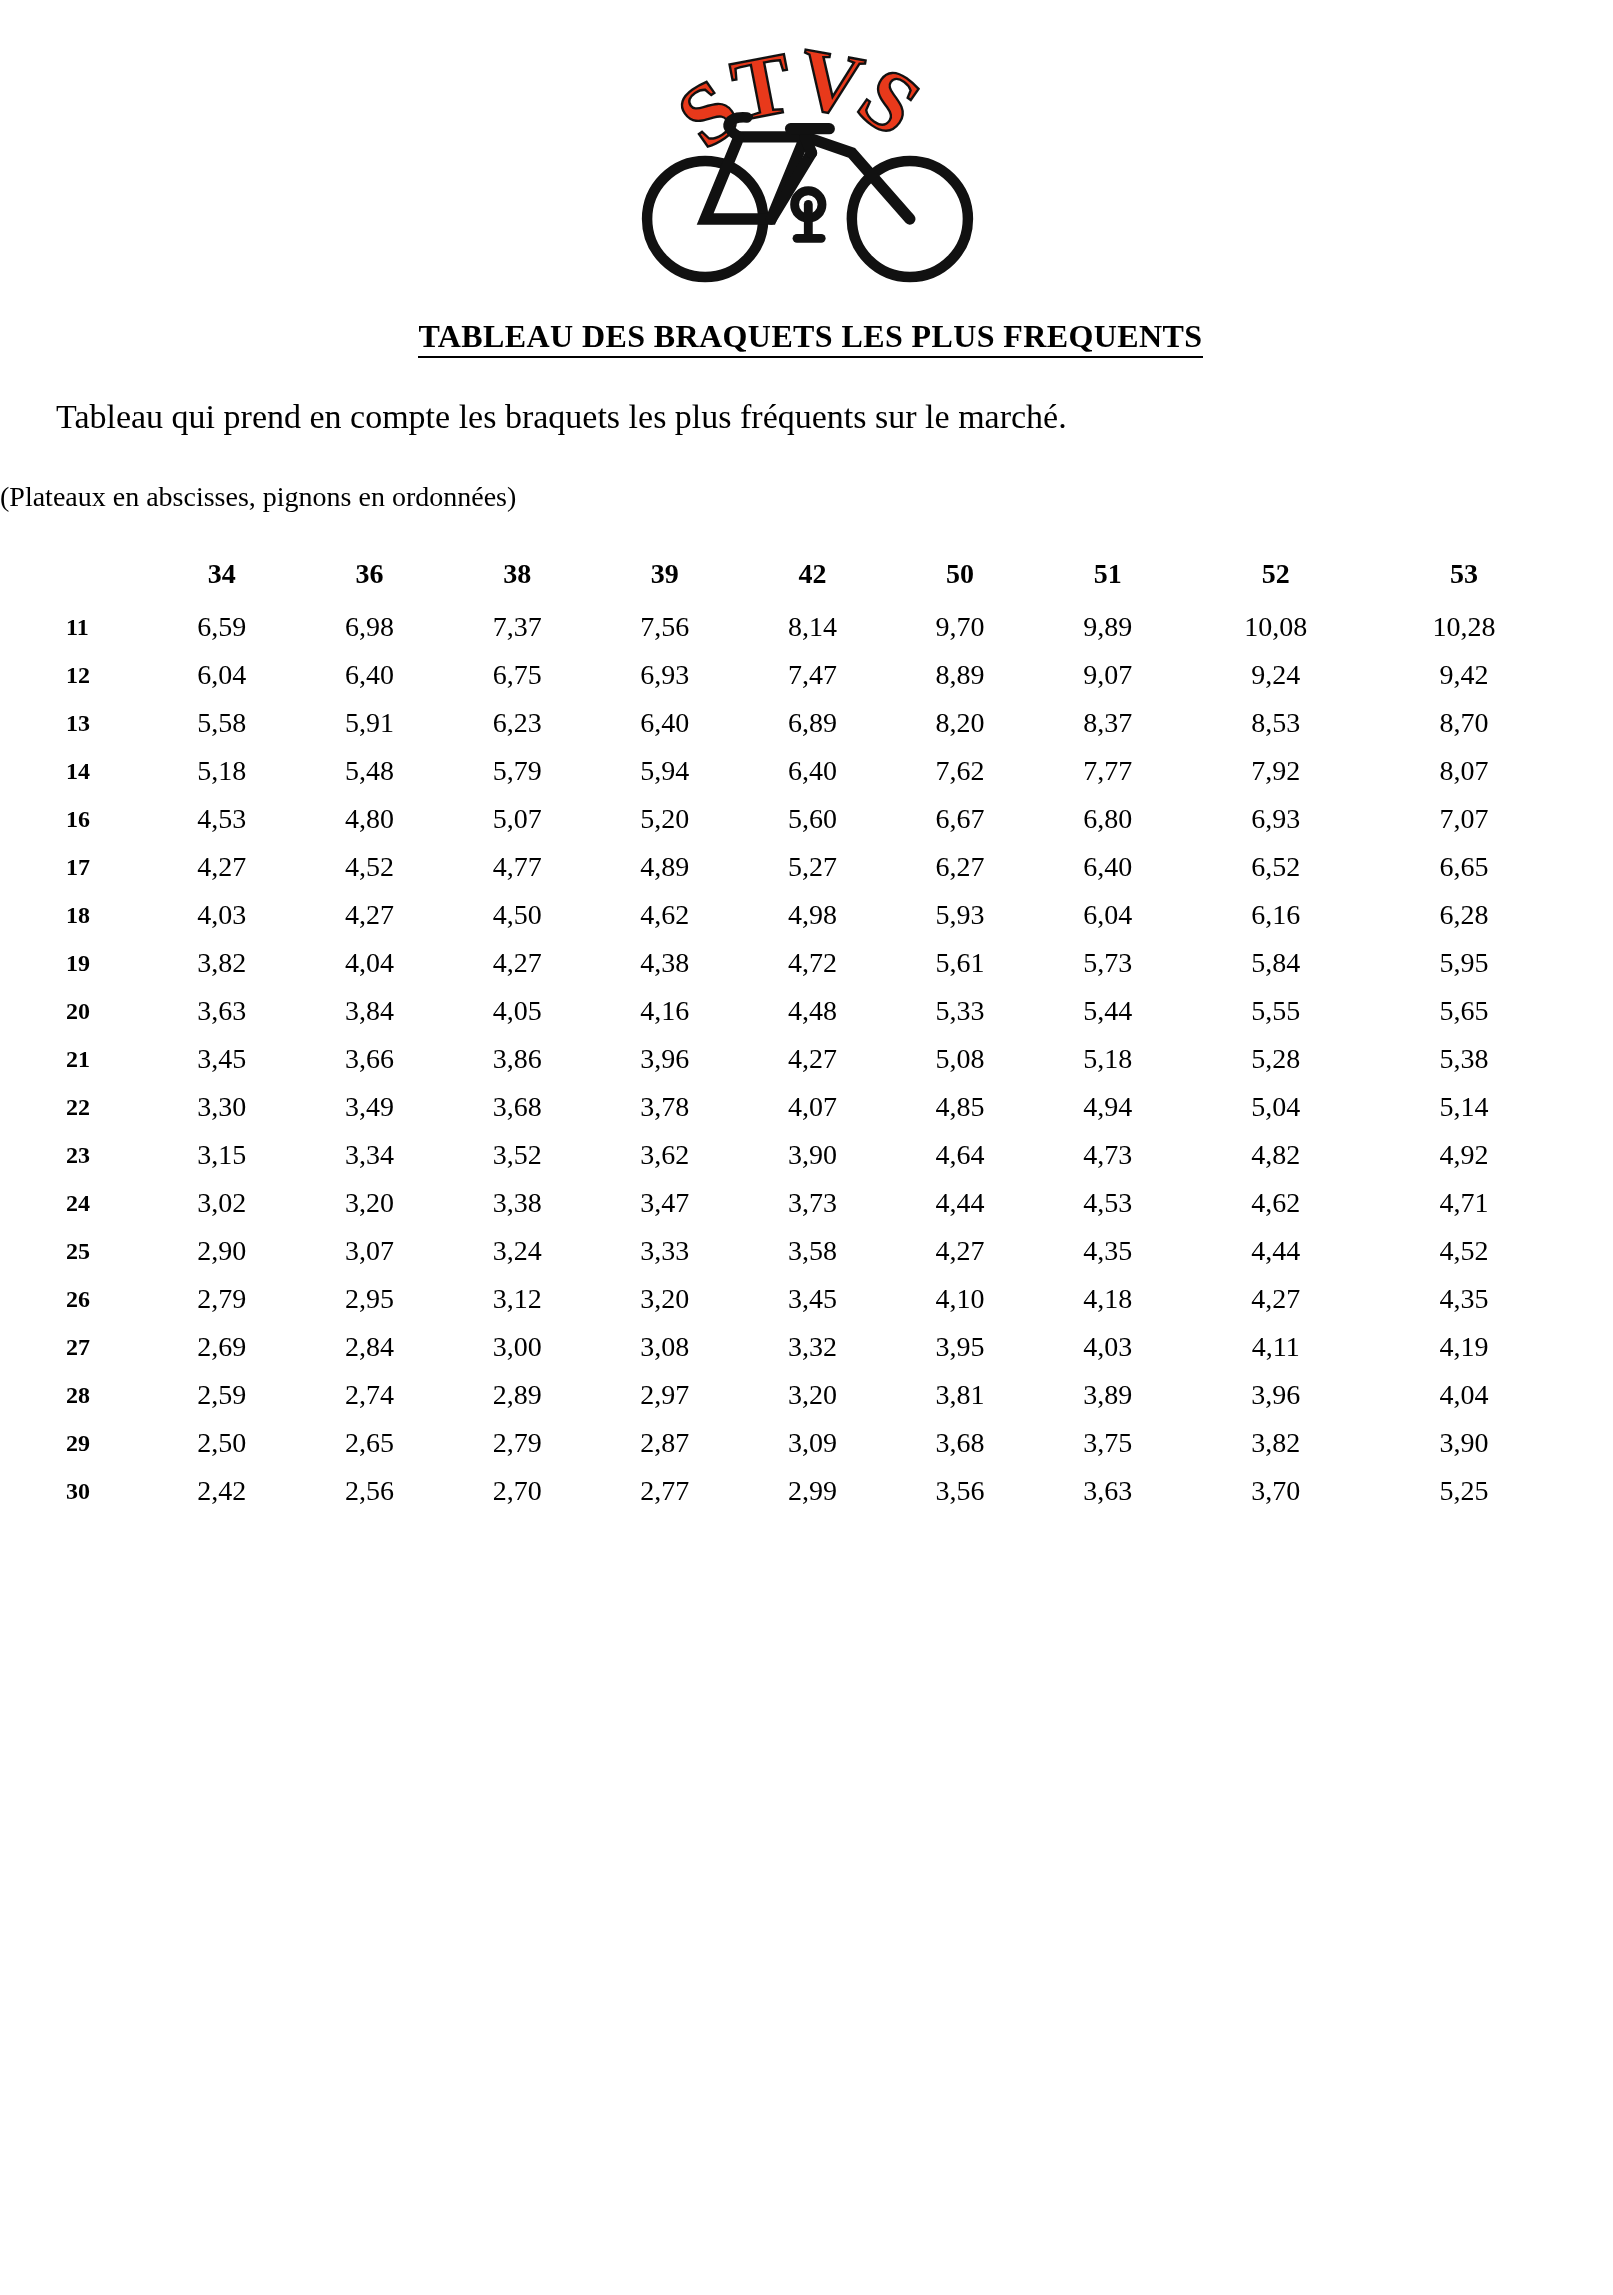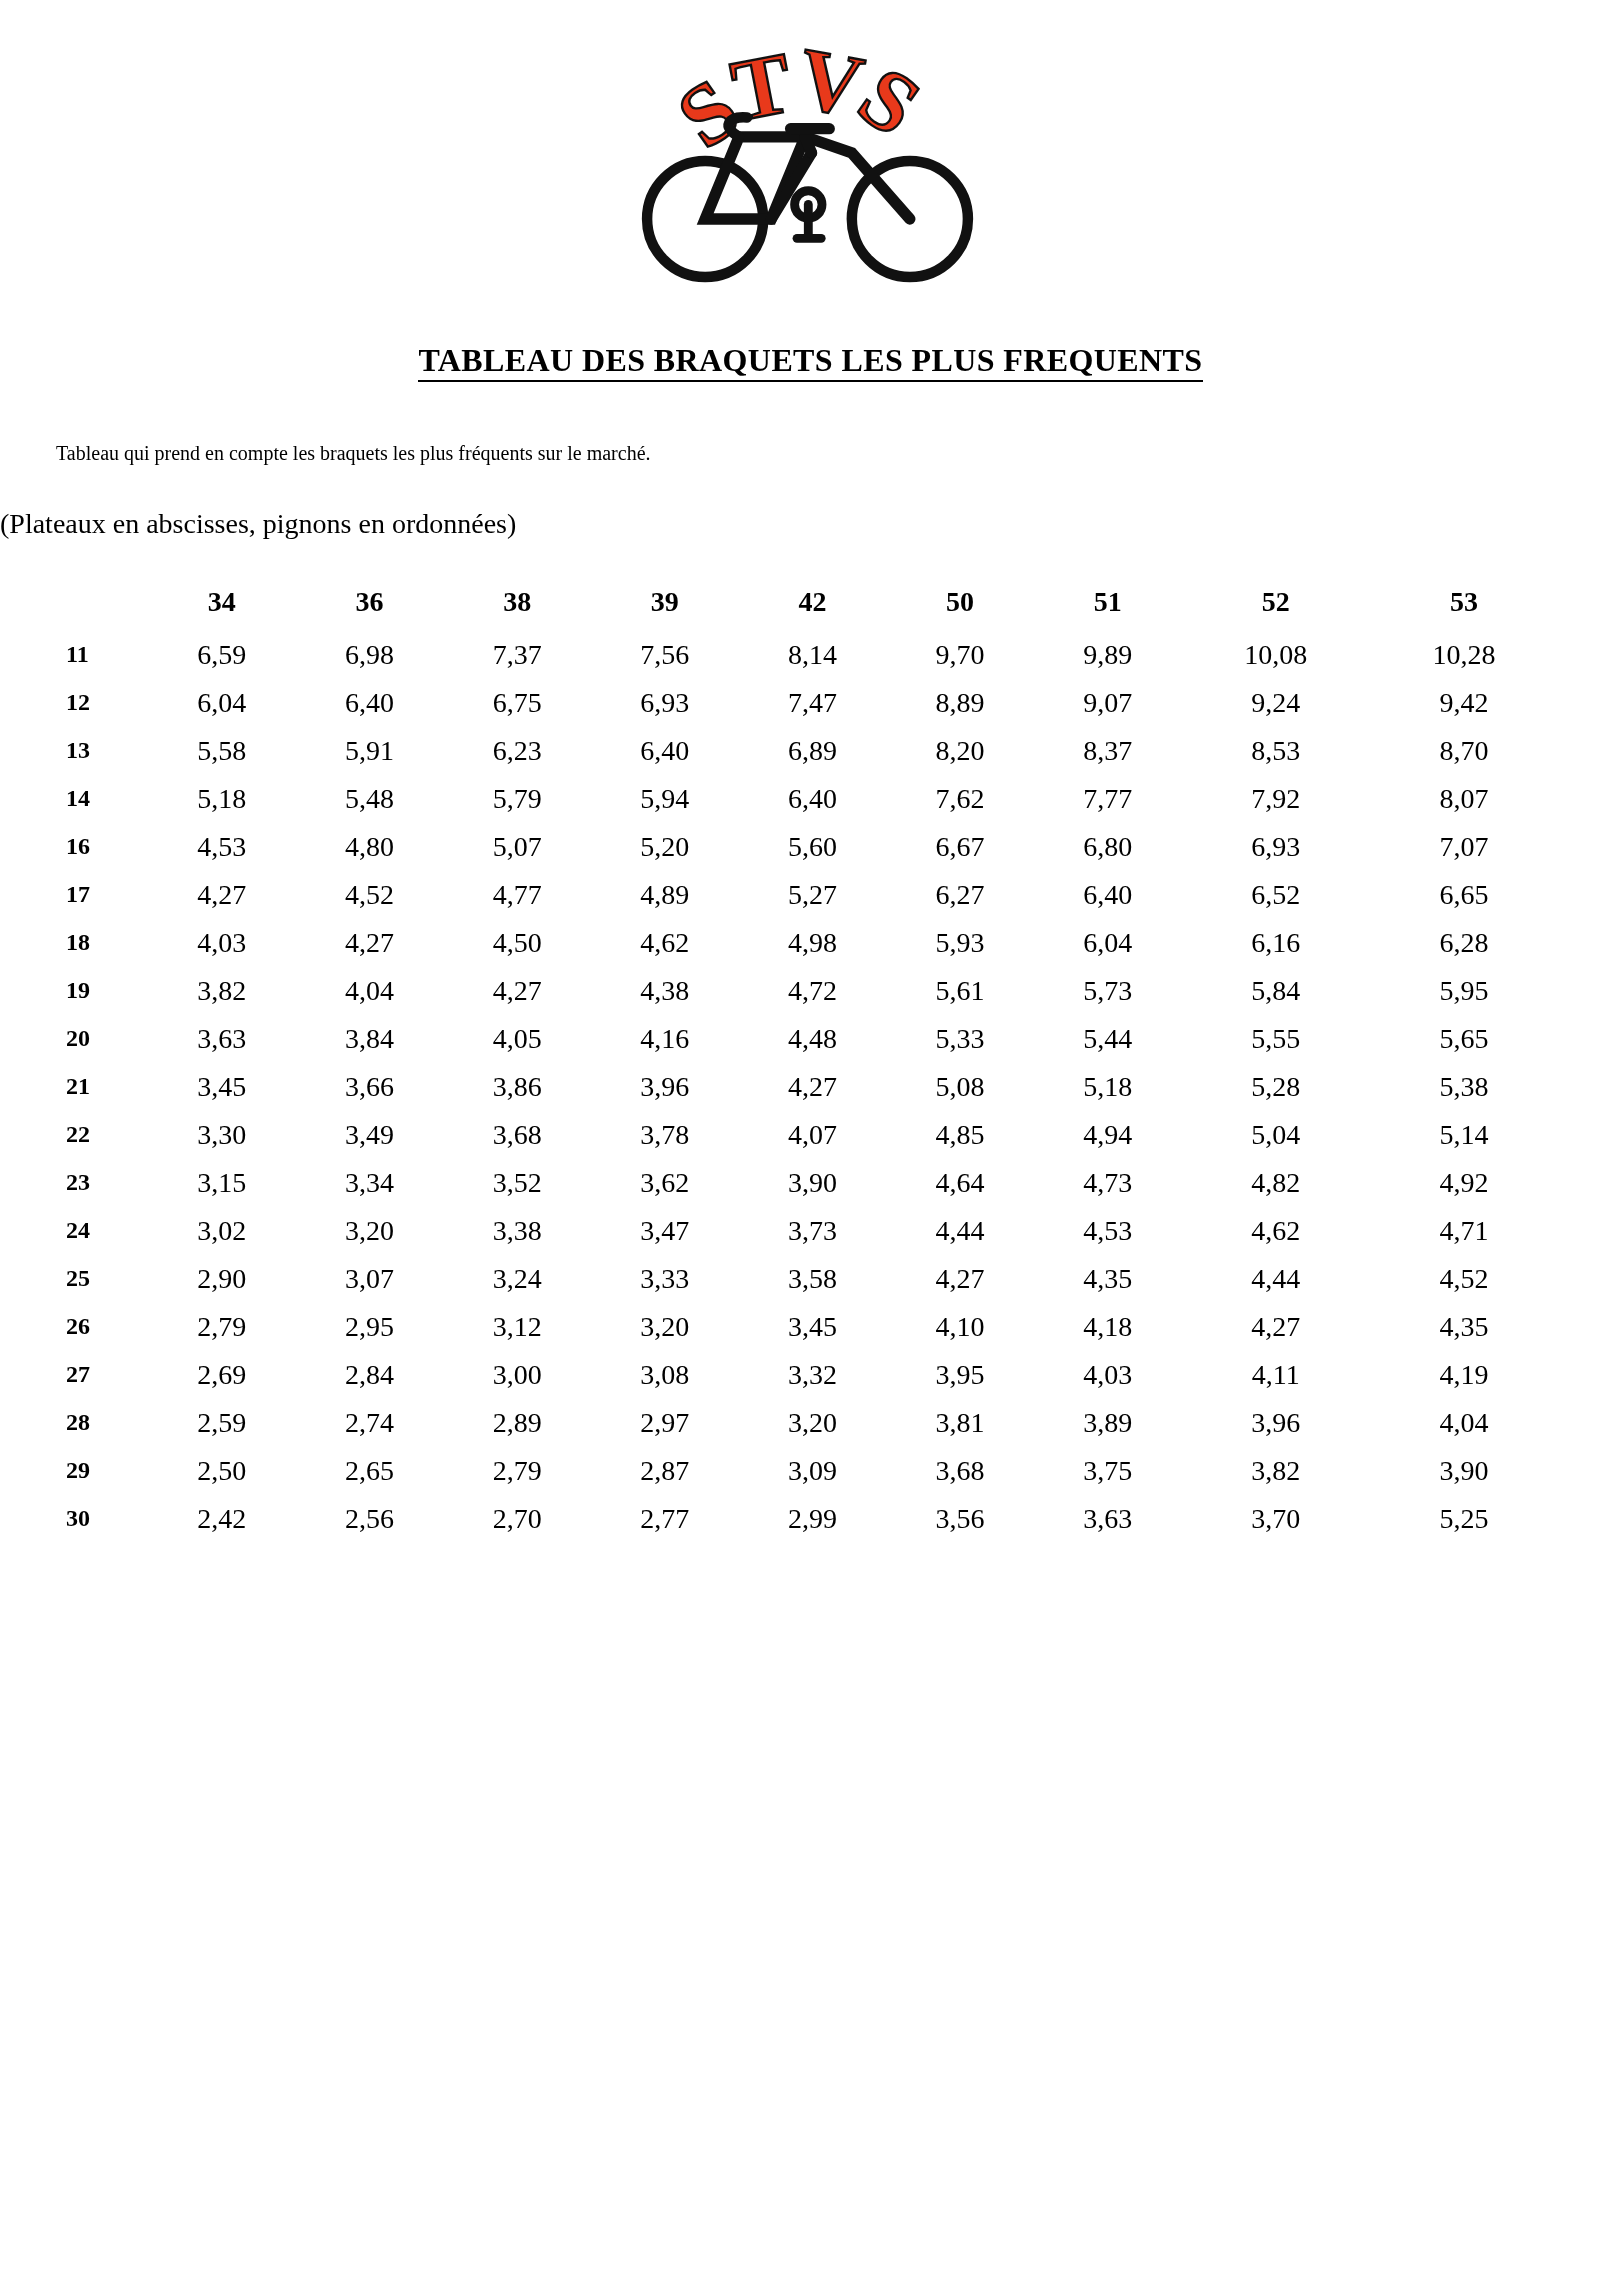--- a/index.html
+++ b/index.html
@@ -37,34 +37,34 @@
   .logo svg {
     display: block;
   }
 
   
   .title {
     text-align: center;
     font-weight: bold;
     font-size: 32px;
     letter-spacing: 0.4px;
-    margin-top: 44px;
+    margin-top: 20px;
     margin-bottom: 0;
     padding-left: 7px;
   }
   .title span {
     border-bottom: 2.4px solid #000;
     padding-bottom: 1.6px;
   }
 
   
   .para {
-    font-size: 20px;
+    font-size: 34px;
     margin-left: 56px;
-    margin-top: 62px;
+    margin-top: 42px;
     line-height: 1.2;
   }
   .para2 {
     font-size: 28px;
     margin-top: 42px;
     line-height: 1.2;
   }
 
   
   .table-wrap {

